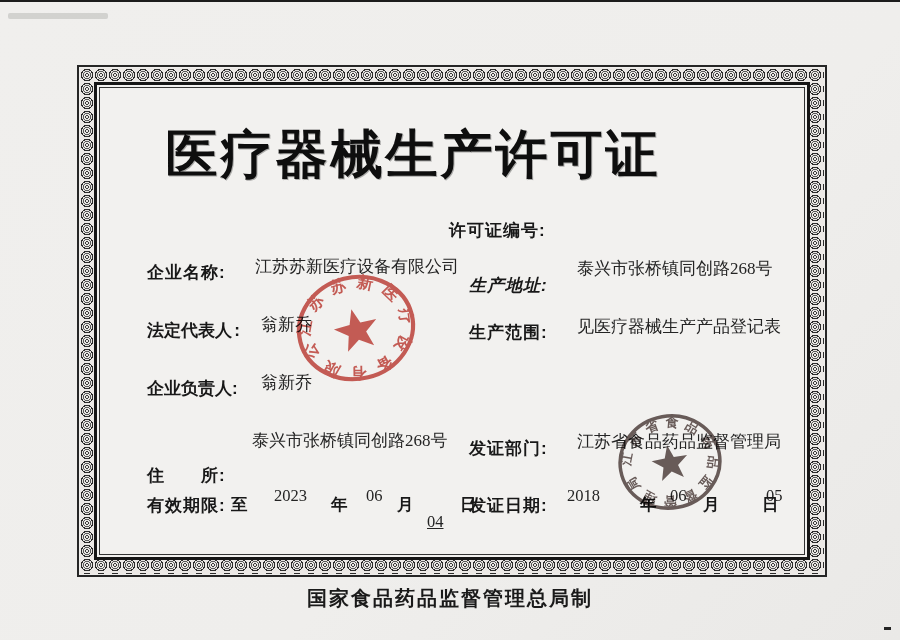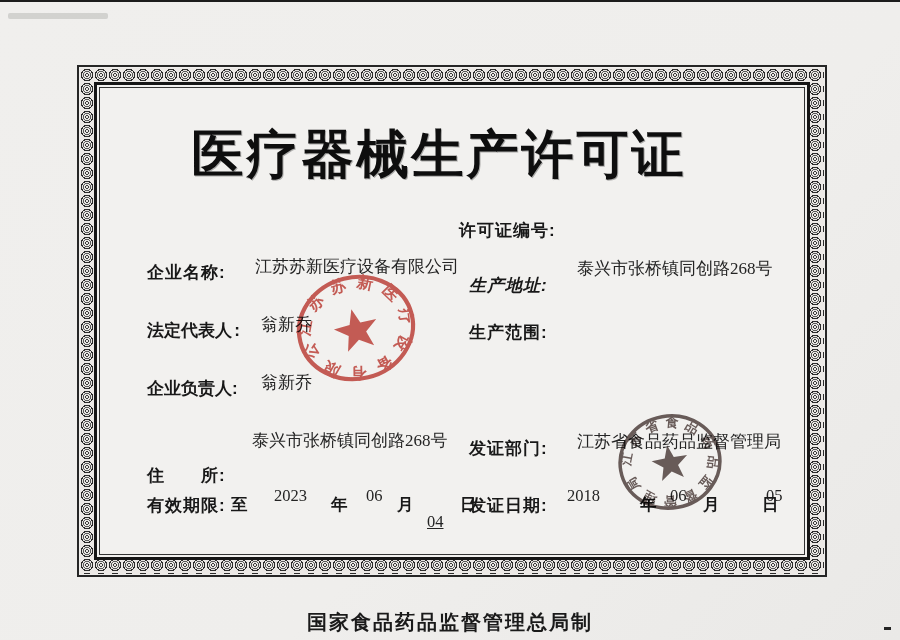--- a/index.html
+++ b/index.html
@@ -22,33 +22,33 @@
     background-image:radial-gradient(circle at 7px 7px,
       #e9e7e3 0 1.1px, #3c3c3c 1.1px 2.1px, #e9e7e3 2.1px 3.1px,
       #5a5a5a 3.1px 4.1px, #e4e2de 4.1px 5.1px, #2c2c2c 5.1px 6.3px,
       #ece9e6 6.3px);
     background-size:14px 14px;
   }
   .inner{position:absolute;inset:15px;border:3px solid #161616;background:#f2f1ef;}
   .inner2{position:absolute;inset:2px;border:1px solid #333;background:#f2f1ef;}
   
   .title{
-    position:absolute;left:90px;top:120px;width:630px;text-align:center;
+    position:absolute;left:64px;top:120px;width:630px;text-align:center;
     font-size:52px;font-weight:900;color:#0e0e0e;letter-spacing:3px;
     text-shadow:1px 1px 0 rgba(40,40,40,.35);
     padding-left:34px;
   }
   .lbl{position:absolute;font-size:17px;font-weight:bold;color:#181818;letter-spacing:1px;white-space:nowrap;}
   .val{position:absolute;font-size:17px;font-weight:500;color:#242424;font-family:"Liberation Serif","DejaVu Serif",serif;white-space:nowrap;}
   .val.small{font-size:15.5px;}
   .num{position:absolute;font-size:16.5px;color:#242424;font-family:"Liberation Serif","DejaVu Serif",serif;}
   .unit{position:absolute;font-size:16.5px;font-weight:bold;color:#181818;}
   .footer{
     position:absolute;left:0;top:585px;width:900px;text-align:center;
-    font-size:20px;font-weight:bold;color:#1a1a1a;letter-spacing:2px;margin-top:24px;
+    font-size:20px;font-weight:bold;color:#1a1a1a;letter-spacing:2px;
   }
   
   .seal{position:absolute;mix-blend-mode:multiply;pointer-events:none;}
   .seal-company{left:283px;top:264px;width:146px;height:128px;transform:rotate(-14deg);opacity:.85;}
   .seal-authority{left:610px;top:406px;width:120px;height:112px;transform:rotate(-10deg);opacity:.9;}
   .seal text{font-family:"Liberation Sans","DejaVu Sans",sans-serif;font-weight:bold;}
 </style>
 </head>
 <body>
 
@@ -60,30 +60,31 @@
 
   <div class="frame">
     <div class="band"></div>
     <div class="inner">
       <div class="inner2"></div>
     </div>
   </div>
 
   <div class="title">医疗器械生产许可证</div>
 
-  <div class="lbl" style="left:459px;top:219px;">许可证编号:</div>
+  <div class="lbl" style="left:449px;top:219px;">许可证编号:</div>
 
   <div class="lbl" style="left:147px;top:261px;">企业名称:</div>
   <div class="val" style="left:255px;top:255px;">江苏苏新医疗设备有限公司</div>
   <div class="lbl" style="left:469px;top:274px;font-style:italic;">生产地址:</div>
   <div class="val" style="left:577px;top:257px;">泰兴市张桥镇同创路268号</div>
 
   <div class="lbl" style="left:147px;top:319px;letter-spacing:0;font-family:Liberation Mono, monospace;">法定代表人:</div>
   <div class="val" style="left:261px;top:313px;">翁新乔</div>
   <div class="lbl" style="left:469px;top:321px;">生产范围:</div>
+  <div class="val" style="left:577px;top:315px;">见医疗器械生产产品登记表</div>
 
   <div class="lbl" style="left:147px;top:377px;letter-spacing:0;">企业负责人:</div>
   <div class="val" style="left:261px;top:371px;">翁新乔</div>
 
   <div class="lbl" style="left:147px;top:464px;">住　　所:</div>
   <div class="val" style="left:252px;top:429px;">泰兴市张桥镇同创路268号</div>
   <div class="lbl" style="left:469px;top:437px;">发证部门:</div>
   <div class="val" style="left:577px;top:430px;">江苏省食品药品监督管理局</div>
 
   <div class="lbl" style="left:147px;top:494px;">有效期限:</div>

